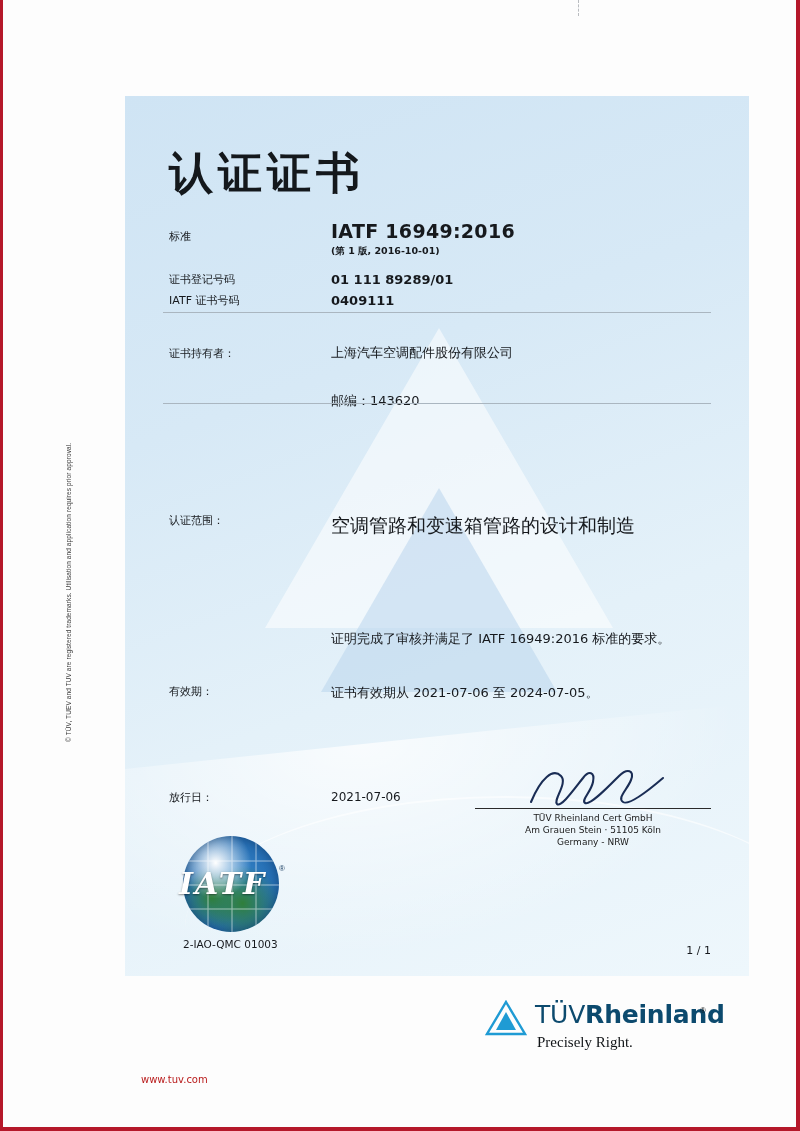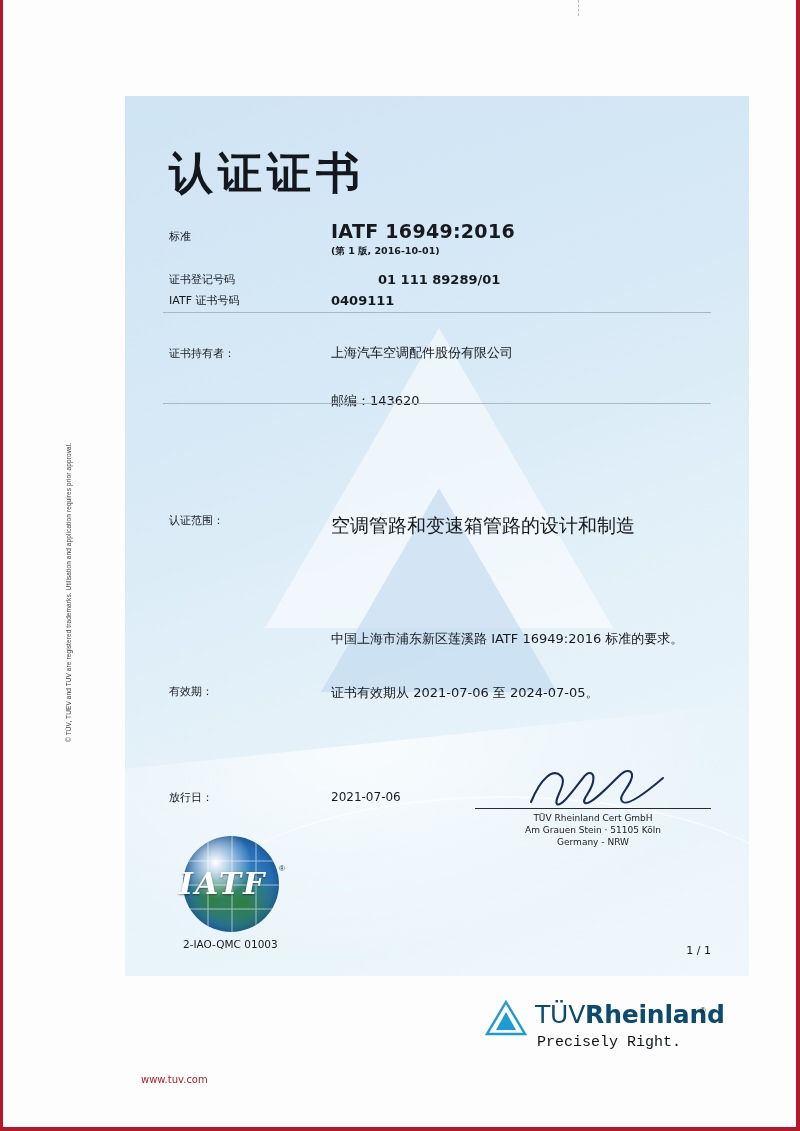--- a/index.html
+++ b/index.html
@@ -151,21 +151,21 @@
     position: absolute;
     left: 206px;
     top: 149px;
     font-size: 9.5px;
     font-weight: bold;
     color: #16191d;
     font-family: "DejaVu Sans", sans-serif;
   }
 
   .reg-label { top: 176px; }
-  .reg-value { top: 176px; font-weight: bold; font-size: 13px; margin-left: 47px; }
+  .reg-value { top: 176px; font-weight: bold; font-size: 13px; }
   .iatf-label { top: 197px; }
   .iatf-value { top: 197px; font-weight: bold; font-size: 13px; }
 
   .holder-label { top: 250px; }
   .holder-l1 { top: 248px; font-size: 13px; }
   .holder-l2 { top: 272px; font-size: 13px; }
   .holder-l3 { top: 296px; font-size: 13px; }
 
   .scope-label { top: 417px; }
   .scope-value { top: 417px; font-size: 19px; }
@@ -319,21 +319,21 @@
     position: absolute;
     left: 215px; top: 8px;
     font-size: 8px;
     color: #111417;
   }
   .tuv-tag {
     position: absolute;
     left: 52px; top: 36px;
     font-size: 15px;
     color: #111417;
-    font-family: Liberation Mono, monospace;
+    font-family: Liberation Serif, serif;
   }
 </style>
 </head>
 <body>
 
 <div class="edge-left"></div>
 <div class="edge-right"></div>
 <div class="edge-bottom"></div>
 
 <div class="page">
@@ -365,21 +365,21 @@
 
     <div class="label holder-label">证书持有者：</div>
     <div class="value holder-l1">上海汽车空调配件股份有限公司</div>
     <div class="value holder-l3">邮编：143620</div>
 
     <div class="hr two"></div>
 
     <div class="label scope-label">认证范围：</div>
     <div class="value scope-value">空调管路和变速箱管路的设计和制造</div>
 
-    <div class="statement">中国上海市浦东新区莲溪路 IATF 16949:2016 标准的要求。</div>
+    <div class="statement">证明完成了审核并满足了 IATF 16949:2016 标准的要求。</div>
 
     <div class="label valid-label">有效期：</div>
     <div class="value valid-value">证书有效期从 2021-07-06 至 2024-07-05。</div>
 
     <div class="label issue-label">放行日：</div>
     <div class="value issue-value">2021-07-06</div>
 
     <svg class="sig-scribble" viewBox="0 0 150 48">
       <path d="M8 40 C18 16, 30 6, 38 14 C45 21, 30 38, 34 42 C38 46, 52 26, 60 16
                C66 8, 72 10, 70 20 C68 30, 58 38, 62 41 C67 44, 86 24, 96 14

